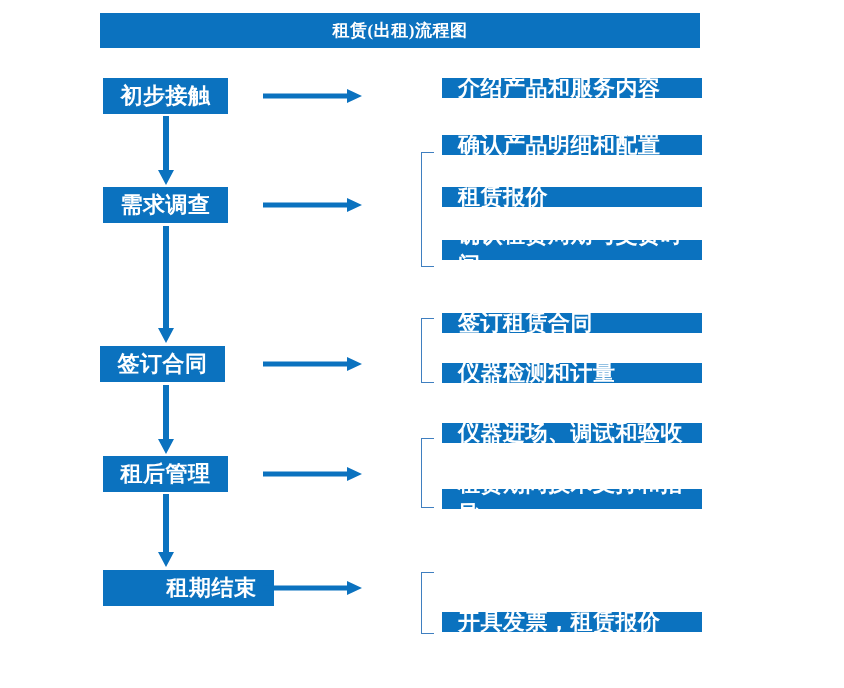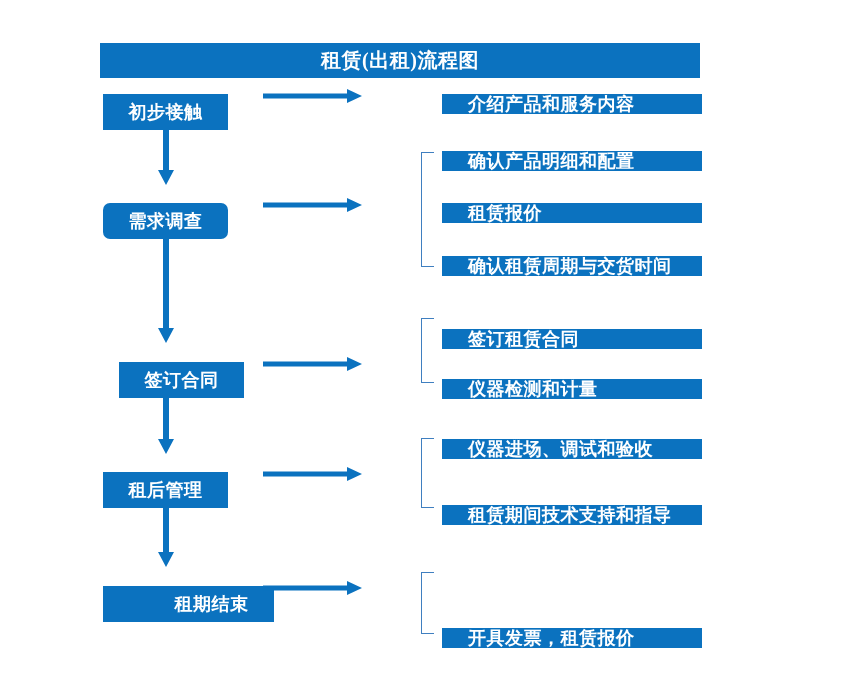--- a/index.html
+++ b/index.html
@@ -21,49 +21,47 @@
     height: 688px;
   }
   .title-bar {
     position: absolute;
     left: 100px;
     top: 13px;
     width: 600px;
     height: 35px;
     background: #0b72bf;
     color: #ffffff;
-    font-size: 20px;
+    font-size: 17px;
     font-weight: bold;
     display: flex;
     align-items: center;
     justify-content: center;
     letter-spacing: 0.5px;
-    margin-top: 30px;
   }
   .node-box {
     position: absolute;
     background: #0b72bf;
     color: #ffffff;
-    font-size: 18px;
+    font-size: 22px;
     font-weight: bold;
     display: flex;
     align-items: center;
     letter-spacing: 0.5px;
-    margin-top: 16px;
   }
   .node-box.stage {
     width: 125px;
     height: 36px;
     justify-content: center;
   }
   .node-box.detail {
     width: 260px;
     height: 20px;
     justify-content: flex-start;
-    padding-left: 26px;
+    padding-left: 16px;
     box-sizing: border-box;
   }
   .v-arrow {
     position: absolute;
     width: 20px;
   }
   .h-arrow {
     position: absolute;
     height: 20px;
   }
@@ -78,23 +76,23 @@
 </style>
 </head>
 <body>
 
 <div id="canvas">
 
   <div class="title-bar">租赁(出租)流程图</div>
 
   <div class="node-box stage" style="left:103px; top:78px;">初步接触</div>
 
-  <div class="node-box stage" style="left:103px; top:187px;border-radius:7px;">需求调查</div>
+  <div class="node-box stage" style="left:103px; top:187px;">需求调查</div>
 
-  <div class="node-box stage" style="left:119px; top:346px;">签订合同</div>
+  <div class="node-box stage" style="left:100px; top:346px;">签订合同</div>
 
   <div class="node-box stage" style="left:103px; top:456px;">租后管理</div>
 
   <div class="node-box stage" style="left:103px; top:570px;padding-left:46px;">租期结束</div>
 
   <div class="node-box detail" style="left:442px; top:78px;">介绍产品和服务内容</div>
 
   <div class="node-box detail" style="left:442px; top:135px;">确认产品明细和配置</div>
 
   <div class="node-box detail" style="left:442px; top:187px;">租赁报价</div>

